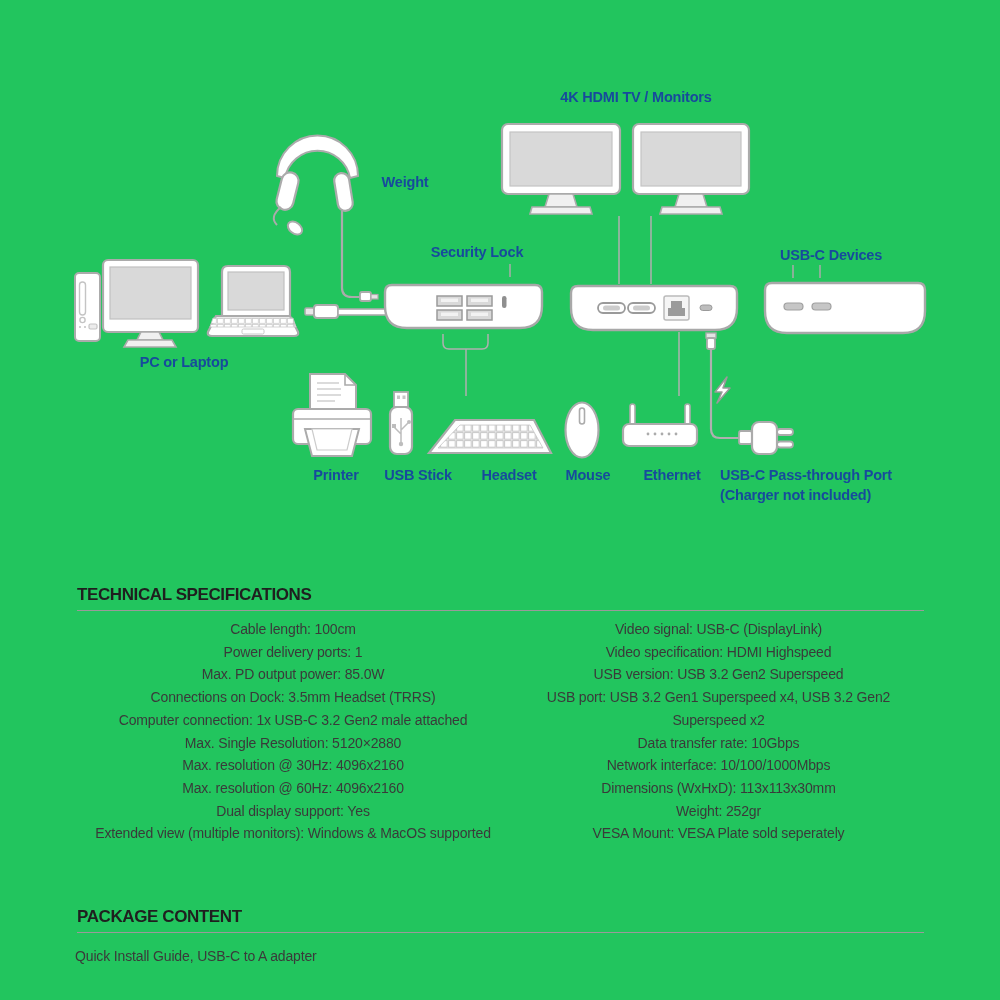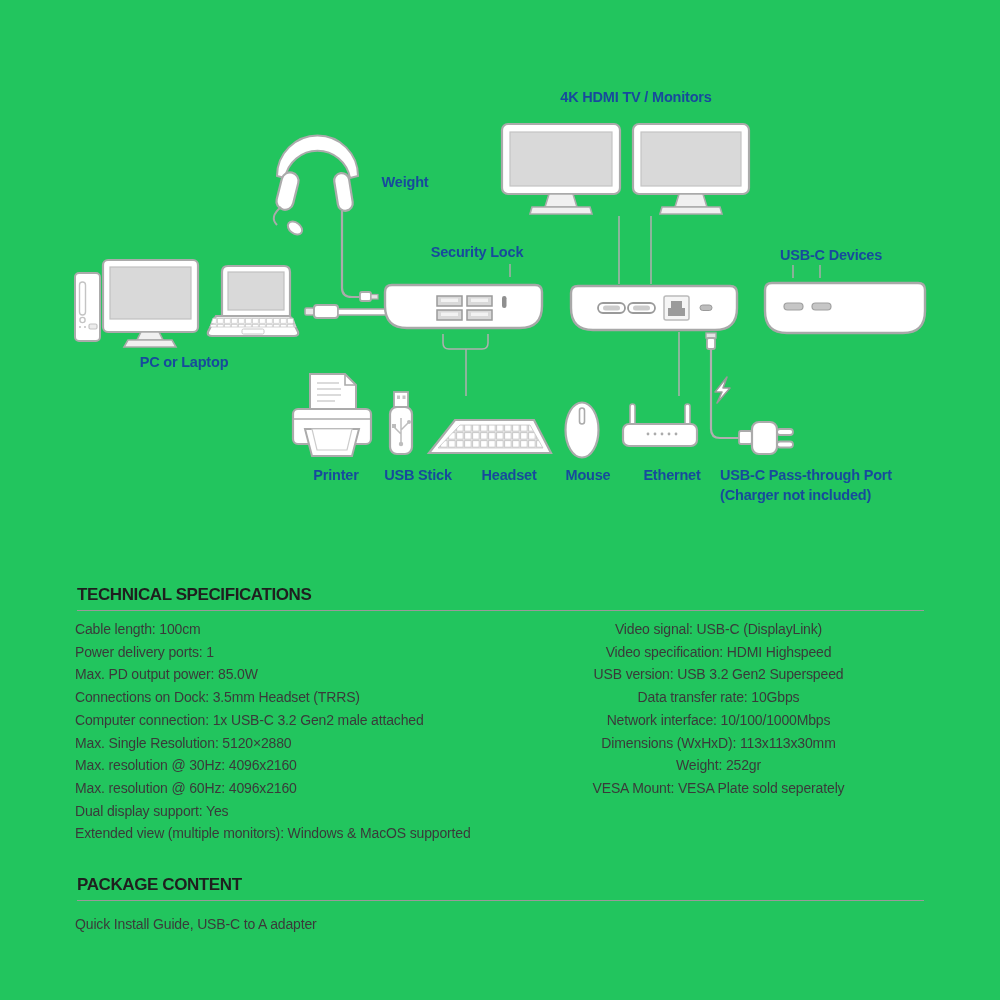--- a/index.html
+++ b/index.html
@@ -8,21 +8,21 @@
   .diagram{position:absolute;left:0;top:0;}
   .dg-label{position:absolute;transform:translateX(-50%);white-space:nowrap;
             color:#174a9c;font-weight:bold;font-size:14.5px;letter-spacing:-0.2px;line-height:20px;}
   .dg-label.two-line{text-align:left;}
   .dg-label span{display:block;}
   .sect{position:absolute;left:75px;width:851px;color:#3a3a3a;}
   .sect h2{margin:2px;font-size:17px;font-weight:bold;color:#1f1f1f;letter-spacing:-0.4px;
            border-bottom:1.5px solid #9a9a9a;padding-bottom:5px;}
   .spec-cols{display:flex;margin-top:7px;}
   .spec-col{font-size:14px;line-height:22.7px;letter-spacing:-0.15px;}
-  .spec-col.left{width:436px;flex:0 0 436px;}
+  .spec-col.left{width:436px;flex:0 0 436px;text-align:center;}
   .spec-col.right{flex:1;text-align:center;}
   .pkg-text{margin-top:15px;font-size:14px;letter-spacing:-0.15px;}
 </style>
 </head>
 <body>
 
 <div class="page">
 
   <svg class="diagram" width="1000" height="560" viewBox="0 0 1000 560">
     <defs>
@@ -214,27 +214,28 @@
         <div>Max. Single Resolution: 5120×2880</div>
         <div>Max. resolution @ 30Hz: 4096x2160</div>
         <div>Max. resolution @ 60Hz: 4096x2160</div>
         <div>Dual display support: Yes</div>
         <div>Extended view (multiple monitors): Windows &amp; MacOS supported</div>
       </div>
       <div class="spec-col right">
         <div>Video signal: USB-C (DisplayLink)</div>
         <div>Video specification: HDMI Highspeed</div>
         <div>USB version: USB 3.2 Gen2 Superspeed</div>
+        <div>USB port: USB 3.2 Gen1 Superspeed x4, USB 3.2 Gen2 Superspeed x2</div>
         <div>Data transfer rate: 10Gbps</div>
         <div>Network interface: 10/100/1000Mbps</div>
         <div>Dimensions (WxHxD): 113x113x30mm</div>
         <div>Weight: 252gr</div>
         <div>VESA Mount: VESA Plate sold seperately</div>
       </div>
     </div>
   </section>
 
-  <section class="sect" style="top:873px">
+  <section class="sect" style="top:905px">
     <h2>PACKAGE CONTENT</h2>
     <div class="pkg-text">Quick Install Guide, USB-C to A adapter</div>
   </section>
 
 </div>
 
 </body></html>

